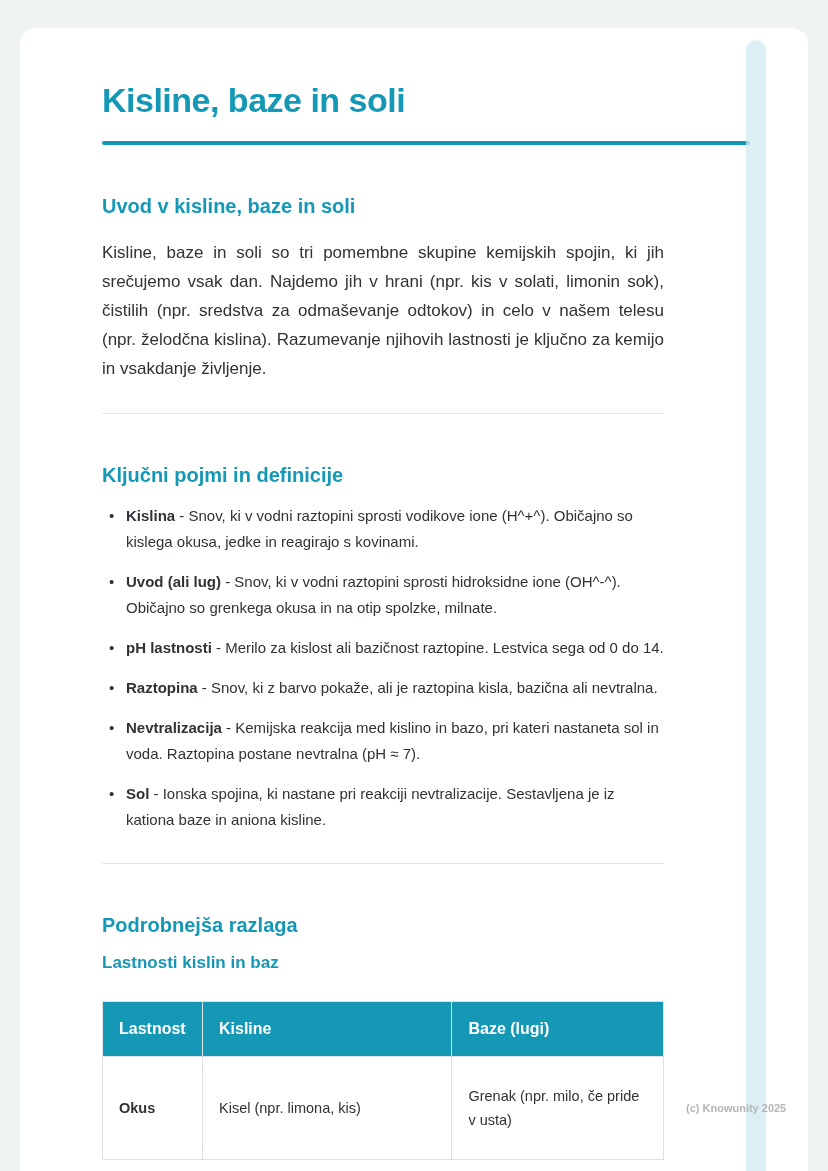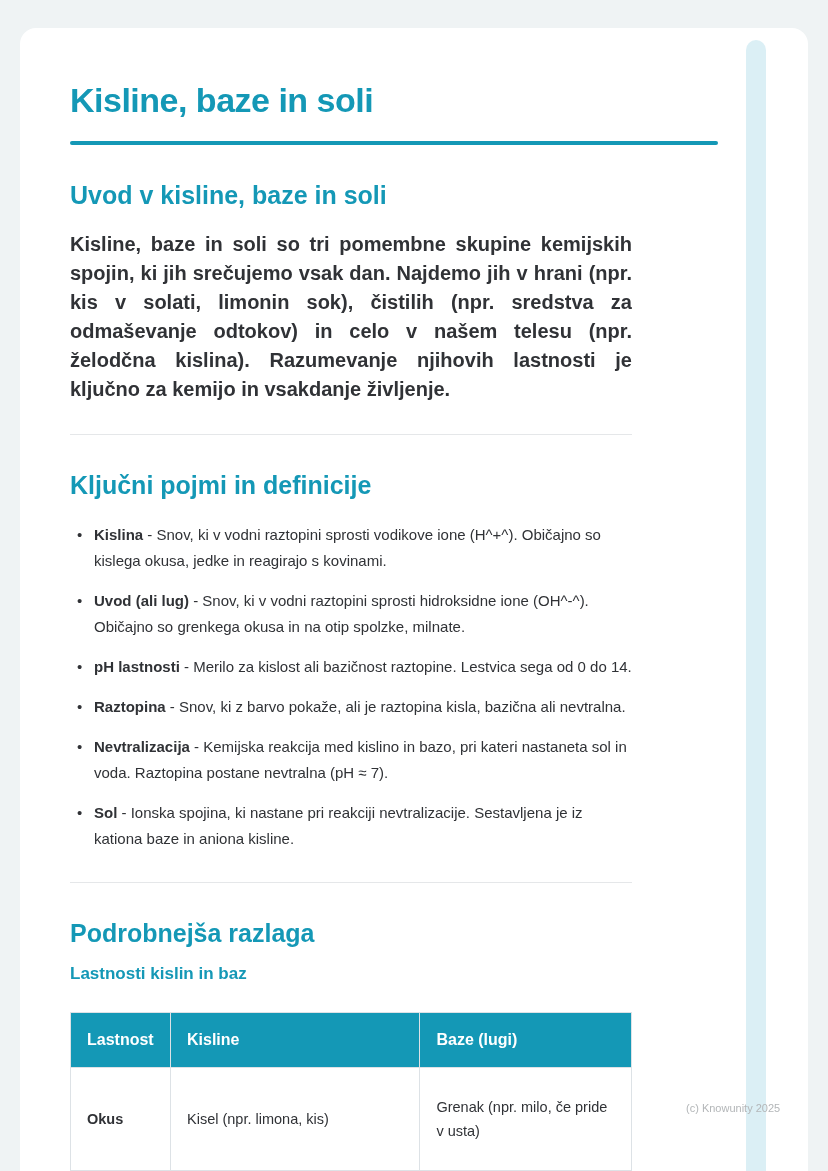--- a/index.html
+++ b/index.html
@@ -18,20 +18,21 @@
     background:var(--background);
     color:var(--text);
     overflow:hidden;
     position:relative;
   }
   .page-card{
     position:absolute;
     left:20px; right:20px; top:28px; bottom:0;
     background:#ffffff;
     border-radius:16px 16px 0 0;
+    padding-left:32px;
   }
   .content{
     padding:52px 0 0 50px;
     width:700px;
   }
   h1.doc-title{
     font-size:34px;
     font-weight:800;
     letter-spacing:-0.5px;
     color:var(--accent);
@@ -39,49 +40,48 @@
   }
   .title-rule{
     width:648px;
     height:4px;
     background:var(--accent);
     border:none;
     margin-top:20px;
     border-radius:2px;
   }
   h2.section-heading{
-    font-size:25px;
+    font-size:20px;
     font-weight:700;
     color:var(--accent);
-    margin-top:36px;
+    margin-top:50px;
   }
   h3.sub-heading{
     font-size:17px;
     font-weight:700;
     color:var(--accent);
     margin-top:16px;
   }
   p.body-text{
     width:562px;
-    font-size:20px;
+    font-size:17px;
     line-height:29px;
     margin-top:20px;
     color:var(--text);
-    font-weight:bold;
   }
   p.justified{text-align:justify;}
   hr.section-divider{
     width:562px;
     border:none;
     border-top:1px solid var(--divider);
     margin-top:30px;
   }
   ul.terms-list{
     list-style:none;
-    margin-top:22px;
+    margin-top:16px;
     width:562px;
   }
   ul.terms-list li{
     position:relative;
     padding-left:24px;
     font-size:15px;
     line-height:26px;
     margin-bottom:14px;
     color:var(--text);
   }
@@ -132,20 +132,21 @@
     z-index:2;
   }
   .watermark{
     position:absolute;
     left:686px;
     top:1102px;
     font-size:11px;
     color:var(--footer);
     z-index:3;
     white-space:nowrap;
+    font-weight:bold;
   }
 </style>
 </head>
 <body>
 
 <div class="page-card">
   <div class="content">
 
     <h1 class="doc-title">Kisline, baze in soli</h1>
     <div class="title-rule"></div>

